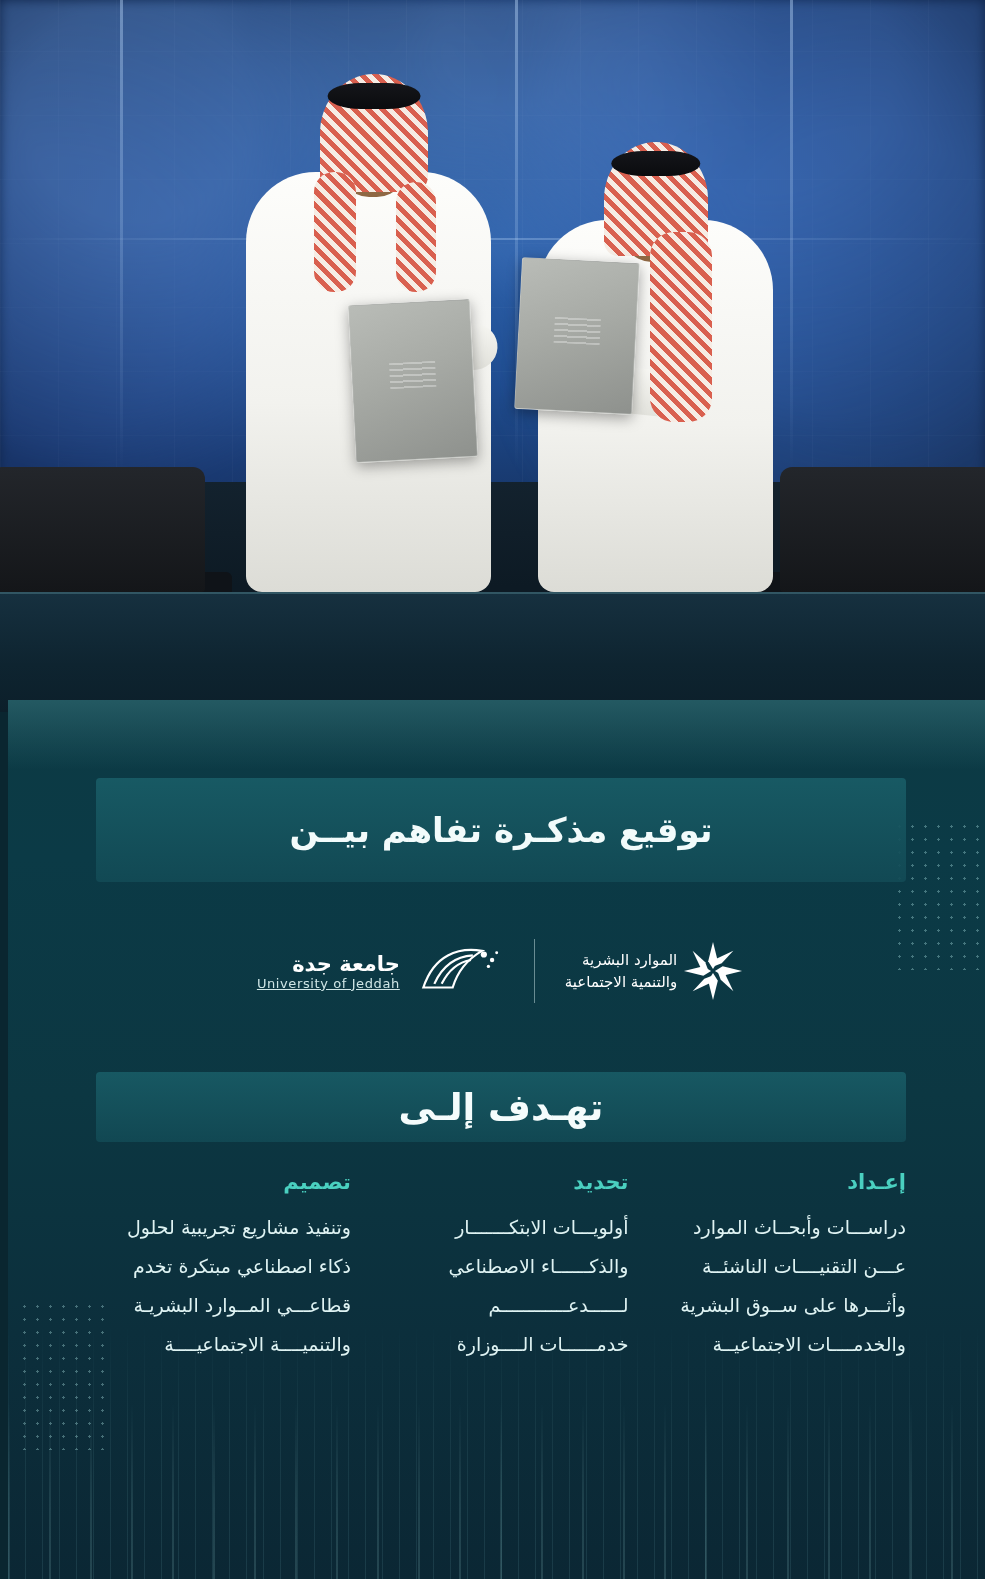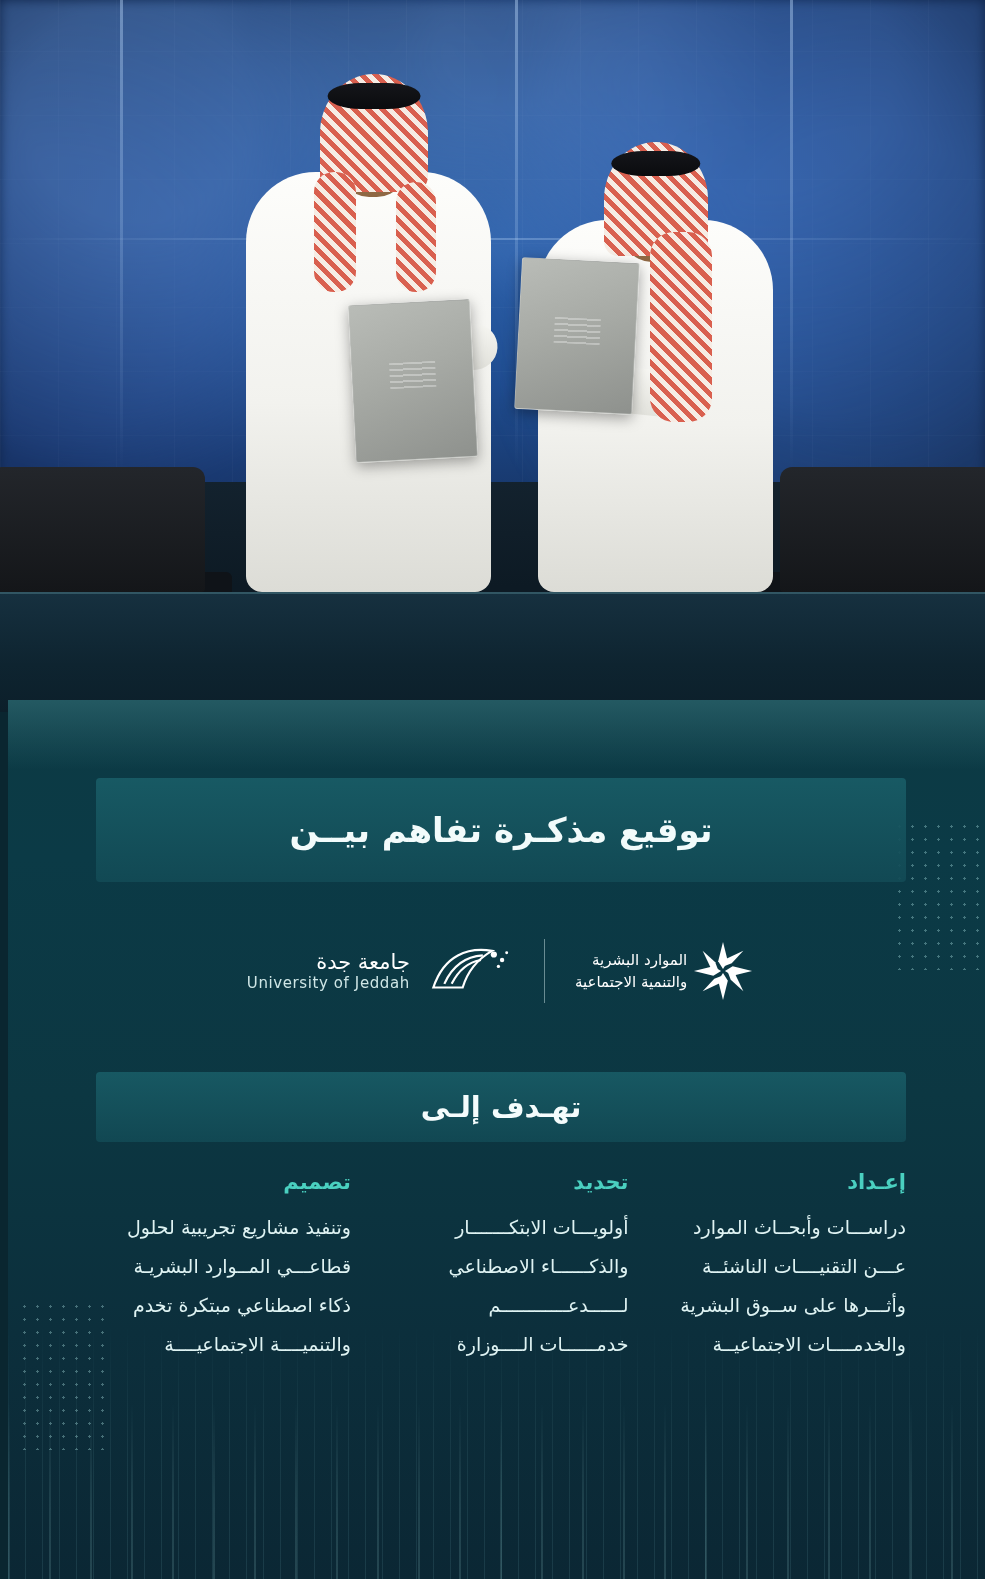--- a/index.html
+++ b/index.html
@@ -184,32 +184,32 @@
   }
   .logo-hrsd { display:flex; align-items:center; gap:5px; }
   .hrsd-mark { width:62px; height:62px; position:relative; }
   .hrsd-text { color:#ffffff; font-size:15px; line-height:1.5; direction:rtl; text-align:right; }
   .divider-v {
     width:1px; height:64px; background:rgba(220,245,245,.45);
     margin:0 30px;
   }
   .logo-uj { display:flex; align-items:center; gap:16px; }
   .uj-mark { width:88px; height:60px; position:relative; }
-  .uj-text-ar { color:#ffffff; font-size:21px; font-weight:normal; direction:rtl; }
-  .uj-text-en { color:#cfe6e6; font-size:15px; letter-spacing:.6px; text-align:center; }
+  .uj-text-ar { color:#ffffff; font-size:21px; font-weight:bold; direction:rtl; }
+  .uj-text-en { color:#cfe6e6; font-size:13px; letter-spacing:.6px; text-align:center;text-decoration:underline; }
 
   
   .goals-bar {
     position:absolute; left:88px; top:372px; width:810px; height:70px;
     background:linear-gradient(180deg, rgba(24,91,101,.92), rgba(18,74,85,.88));
     border-radius:4px;
     display:flex; align-items:center; justify-content:center;
   }
   .goals-bar .gb-text {
-    color:#f4fcfc; font-size:29px; font-weight:bold; letter-spacing:2px; direction:rtl;
+    color:#f4fcfc; font-size:37px; font-weight:bold; letter-spacing:2px; direction:rtl;
   }
 
   
   .cols {
     position:absolute; left:88px; top:470px; width:810px;
     display:flex; flex-direction:row-reverse; justify-content:space-between;
     direction:rtl;
   }
   .col { width:255px; text-align:right; }
   .col-title {
@@ -328,22 +328,22 @@
 
     <div class="goals-bar">
       <div class="gb-text">تهـدف إلـى</div>
     </div>
 
     <div class="cols">
 
       <div class="col">
         <div class="col-title">تصميم</div>
         <div class="col-line">وتنفيذ مشاريع تجريبية لحلول</div>
+        <div class="col-line">ذكاء اصطناعي مبتكرة تخدم</div>
         <div class="col-line">قطاعـــي المــوارد البشريـة</div>
-        <div class="col-line">ذكاء اصطناعي مبتكرة تخدم</div>
         <div class="col-line">والتنميــــة الاجتماعيــــة</div>
       </div>
 
       <div class="col">
         <div class="col-title">تحديد</div>
         <div class="col-line">أولويـــات الابتكـــــــار</div>
         <div class="col-line">والذكــــــاء الاصطناعي</div>
         <div class="col-line">لــــــدعــــــــــــم</div>
         <div class="col-line">خدمــــــات الــــوزارة</div>
       </div>

